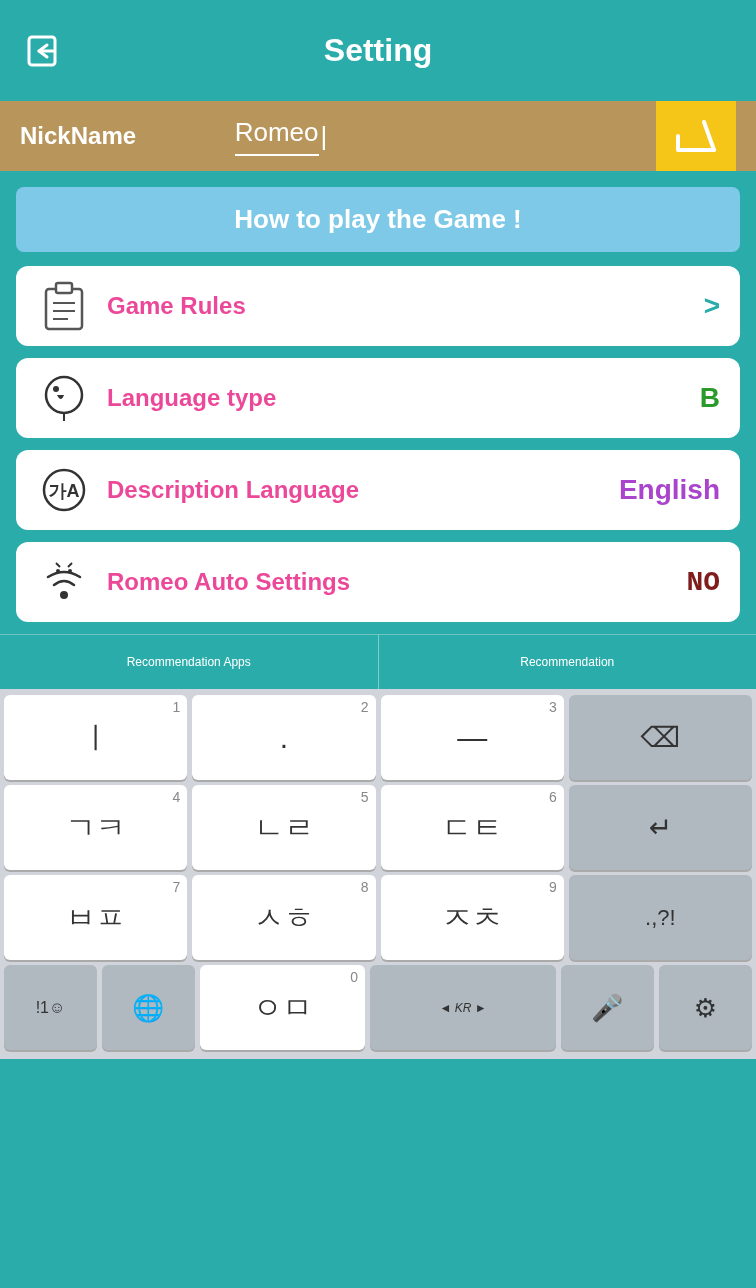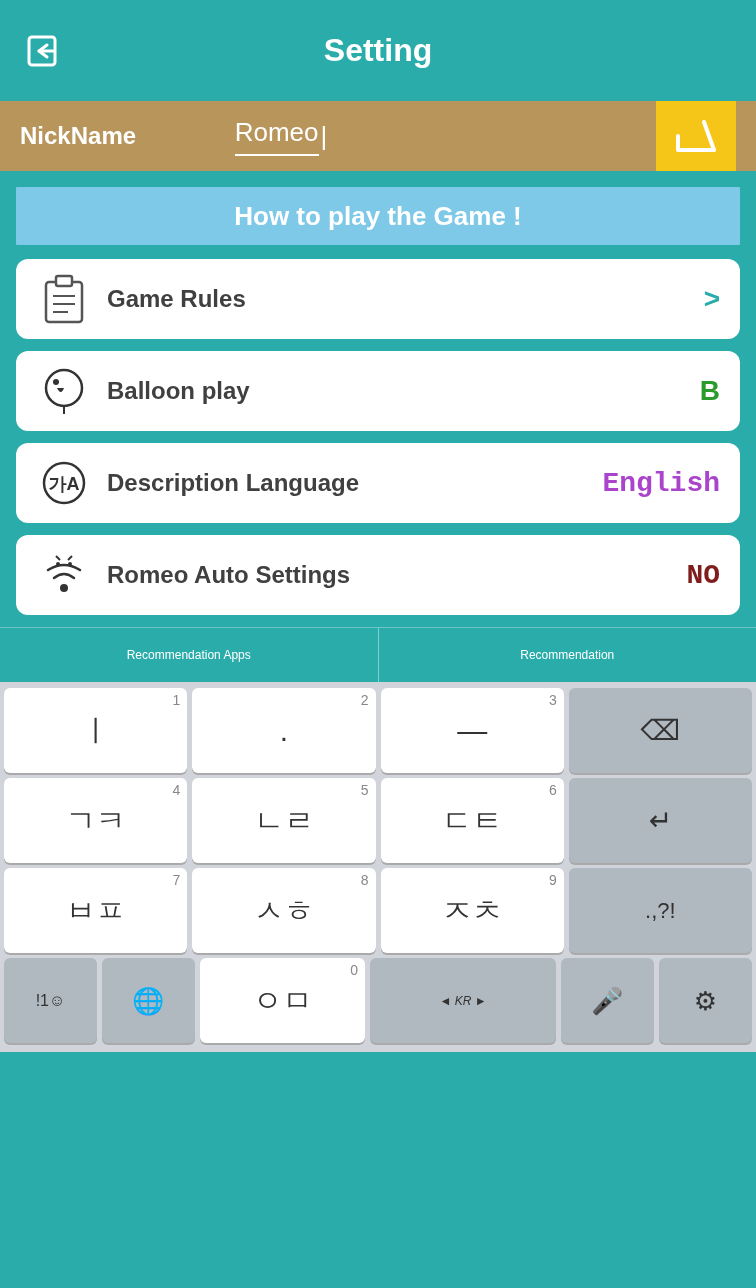--- a/index.html
+++ b/index.html
@@ -75,22 +75,22 @@
 
     
     .main-content {
       background: #2aacaa;
       padding: 16px 16px 0 16px;
     }
 
     
     .how-to-play {
       background: #7ec8e8;
-      border-radius: 1px;
-      height: 58px;
+      border-radius: 8px;
+      height: 65px;
       display: flex;
       align-items: center;
       justify-content: center;
       margin-bottom: 14px;
       cursor: pointer;
     }
     .how-to-play-text {
       color: white;
       font-size: 26px;
       font-weight: bold;
@@ -114,29 +114,29 @@
       align-items: center;
       justify-content: center;
       margin-right: 16px;
       font-size: 36px;
       flex-shrink: 0;
     }
     .setting-label {
       flex: 1;
       font-size: 24px;
       font-weight: bold;
-      color: #404040;
+      color: #ec4899;
     }
     .setting-value {
       font-size: 28px;
       font-weight: bold;
     }
     .setting-value-blue { color: #2aacaa; }
     .setting-value-green { color: #2a9a2a; }
-    .setting-value-purple { color: #aa44cc; font-family: Liberation Mono, monospace; }
+    .setting-value-purple { color: #aa44cc; }
     .setting-value-red { color: #7f1d1d; font-family: Liberation Mono, monospace; }
 
     
     .bottom-tabs {
       background: #2aacaa;
       height: 55px;
       display: flex;
       align-items: stretch;
       border-top: 1px solid rgba(255,255,255,0.3);
     }
@@ -244,21 +244,21 @@
 
   <div class="setting-item">
     <div class="setting-icon">
       <svg width="50" height="50" viewBox="0 0 50 50" fill="none">
         <circle cx="25" cy="22" r="18" stroke="#333" stroke-width="2.5" fill="none"></circle>
         <path d="M18 22 Q22 30 25 22" fill="#333"></path>
         <circle cx="17" cy="16" r="3" fill="#333"></circle>
         <line x1="25" y1="40" x2="25" y2="48" stroke="#333" stroke-width="2"></line>
       </svg>
     </div>
-    <span class="setting-label">Balloon play</span>
+    <span class="setting-label">Language type</span>
     <span class="setting-value setting-value-green">B</span>
   </div>
 
   <div class="setting-item">
     <div class="setting-icon">
       <svg width="50" height="50" viewBox="0 0 50 50" fill="none">
         <circle cx="25" cy="25" r="20" stroke="#333" stroke-width="2.5" fill="none"></circle>
         <text x="25" y="32" text-anchor="middle" font-size="18" font-weight="bold" fill="#333" font-family="Arial">가A</text>
       </svg>
     </div>

